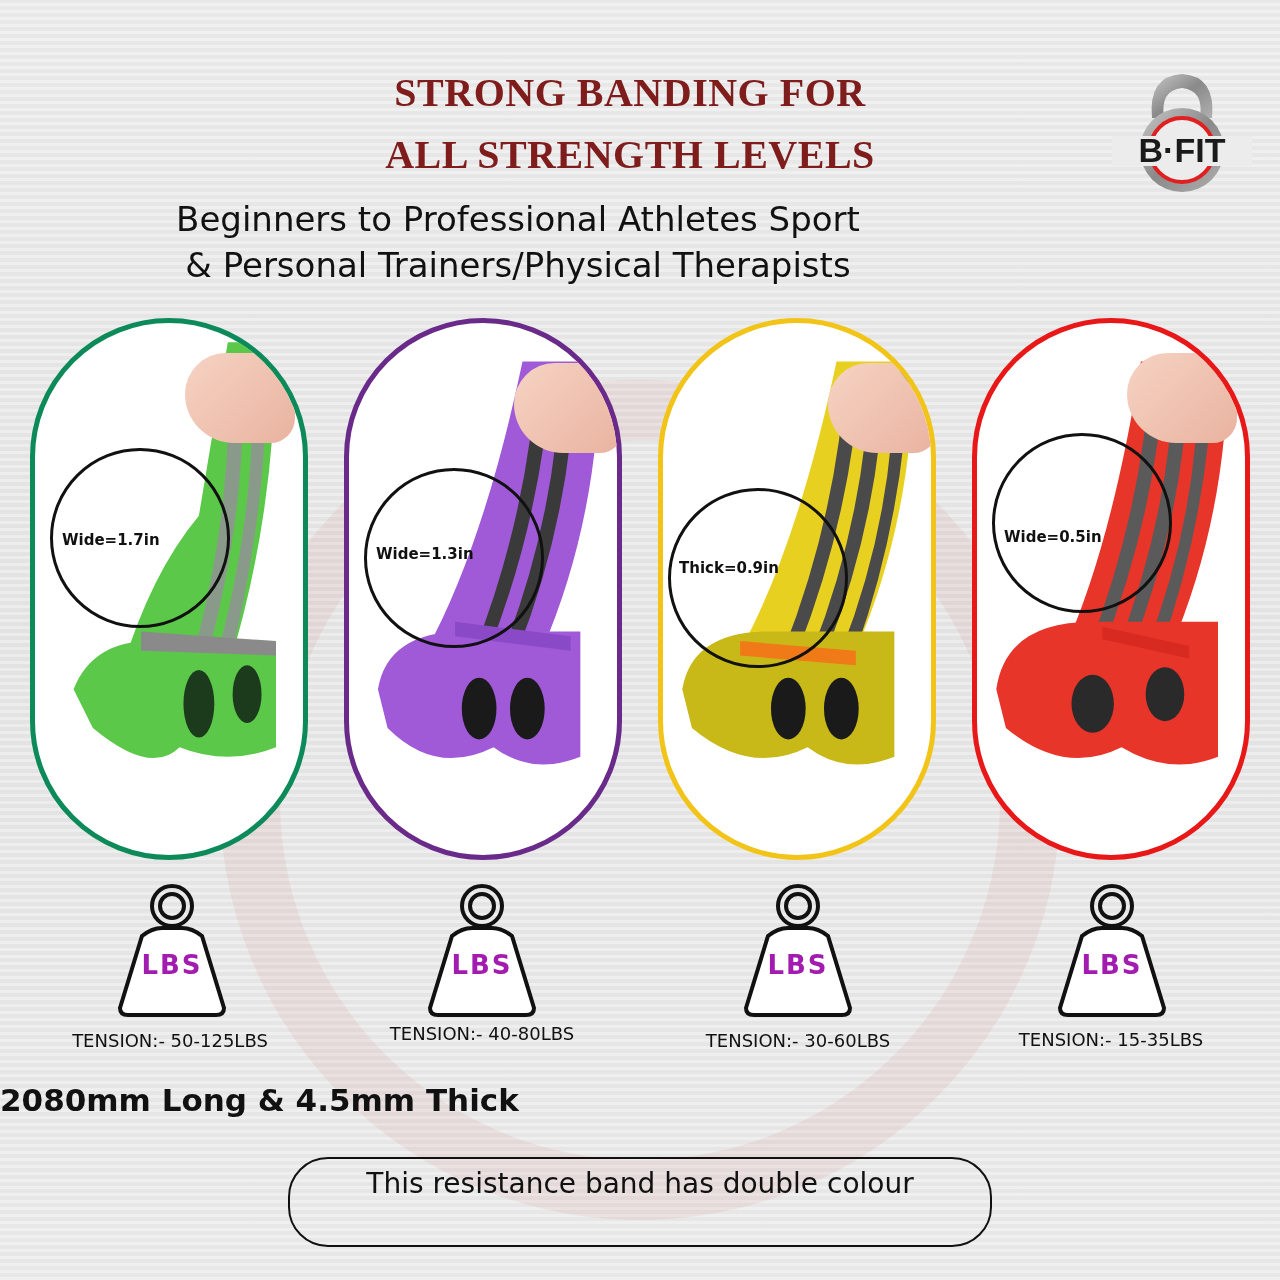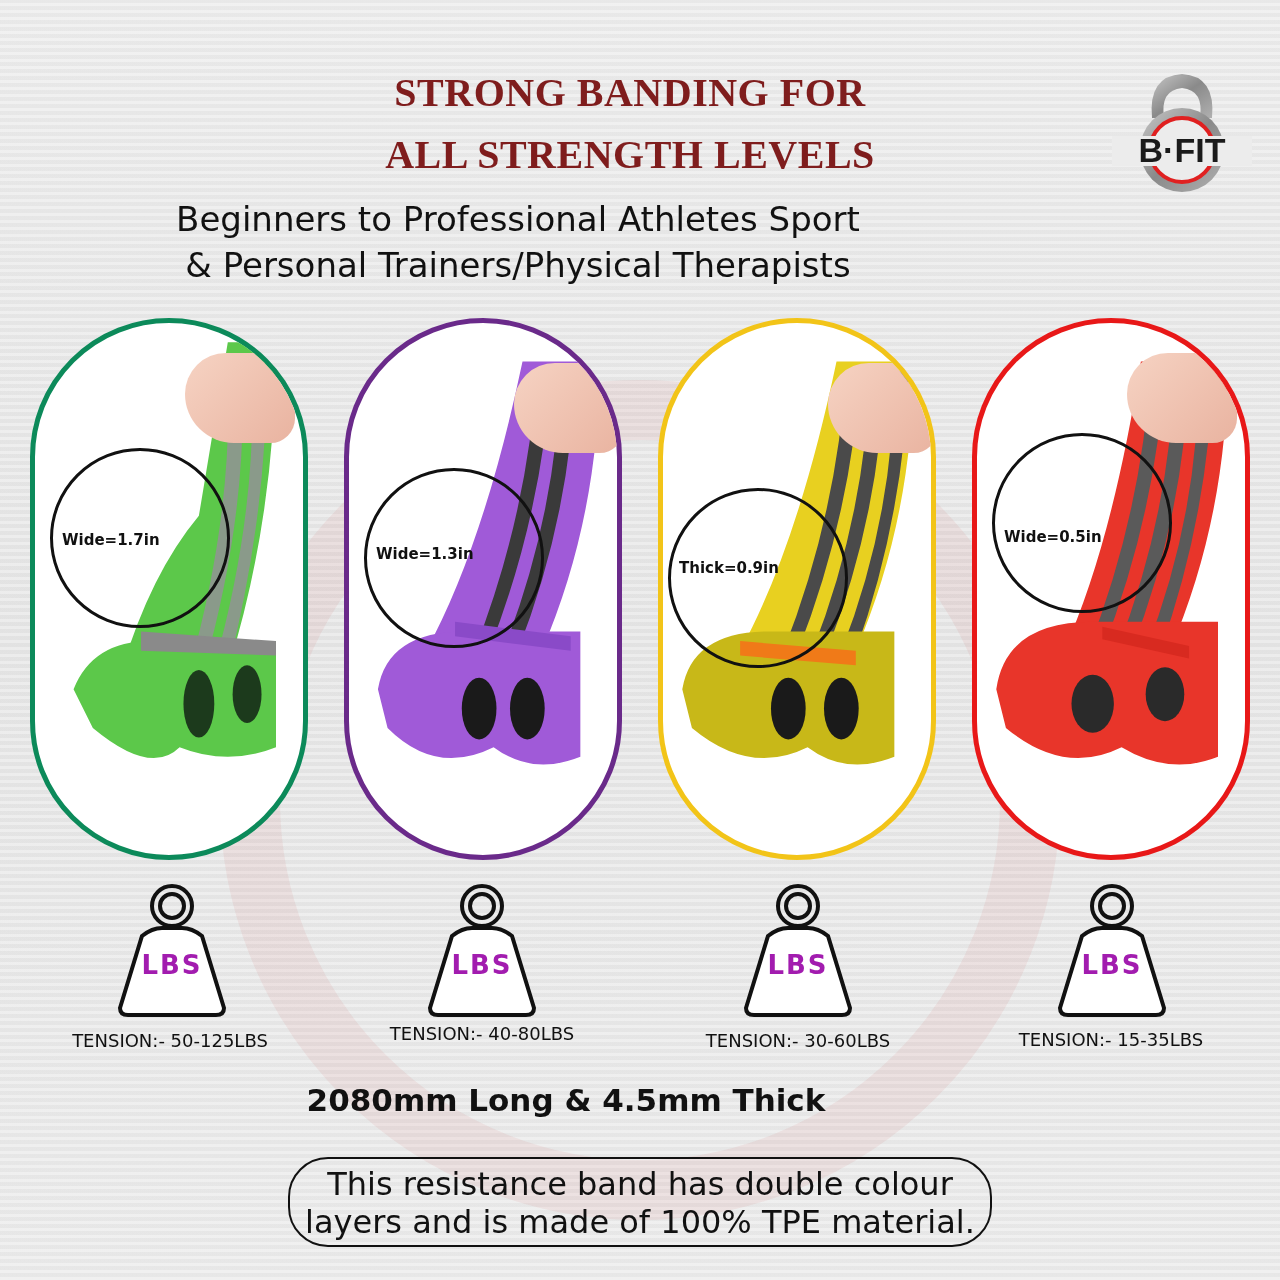--- a/index.html
+++ b/index.html
@@ -52,27 +52,27 @@
   .weight { position: absolute; width: 120px; height: 140px; }
   .weight-label {
     position: absolute; top: 72px; left: 0; width: 120px; text-align: center;
     font-weight: bold; font-size: 26px; letter-spacing: 2px; color: #a21caf;
   }
   .tension {
     position: absolute; font-size: 18px; color: #111; white-space: nowrap; text-align: center;
     width: 260px;
   }
   .dims {
-    position: absolute; left: 0; width: 1064px; top: 1082px; text-align: center;
-    font-weight: bold; font-size: 31px; color: #111; margin-left: 34px;
+    position: absolute; left: 0; width: 1064px; top: 1082px; 
+    font-weight: bold; font-size: 31px; color: #111;
   }
   .note {
     position: absolute; left: 288px; top: 1157px; width: 704px; height: 90px;
     border: 2.5px solid #111; border-radius: 40px;
-    text-align: center; font-size: 32px; line-height: 38px; padding-top: 6px; color: #111;
+    text-align: center; font-size: 28px; line-height: 38px; padding-top: 6px; color: #111;
   }
 </style>
 </head>
 <body>
 
 <div class="bg-stripes"></div>
 <div class="bg-watermark"></div>
 
 <div class="title">
   <div>STRONG BANDING FOR</div>
@@ -192,14 +192,13 @@
 
 <div class="tension" style="left:40px; top:1030px;">TENSION:- 50-125LBS</div>
 <div class="tension" style="left:352px; top:1023px;">TENSION:- 40-80LBS</div>
 <div class="tension" style="left:668px; top:1030px;">TENSION:- 30-60LBS</div>
 <div class="tension" style="left:981px; top:1029px;">TENSION:- 15-35LBS</div>
 
 <div class="dims">2080mm Long &amp; 4.5mm Thick</div>
 
 <div class="note">
   <div>This resistance band has double colour</div>
-  <div>layers and is made of 100% TPE material.</div>
 </div>
 
 </body></html>

